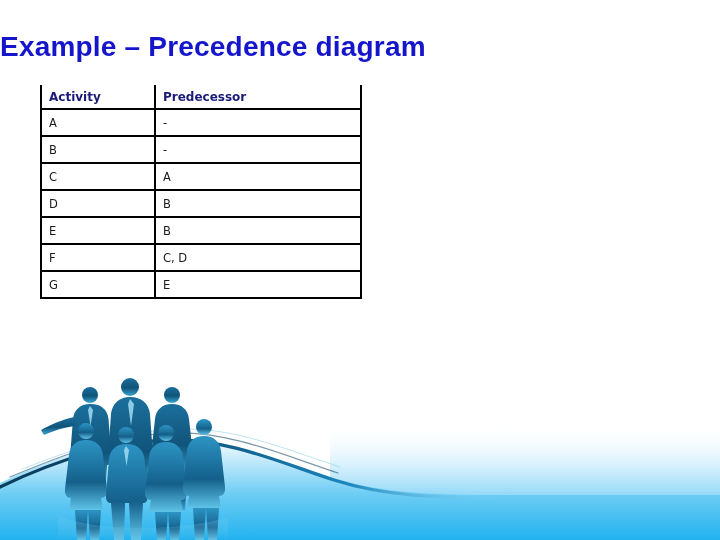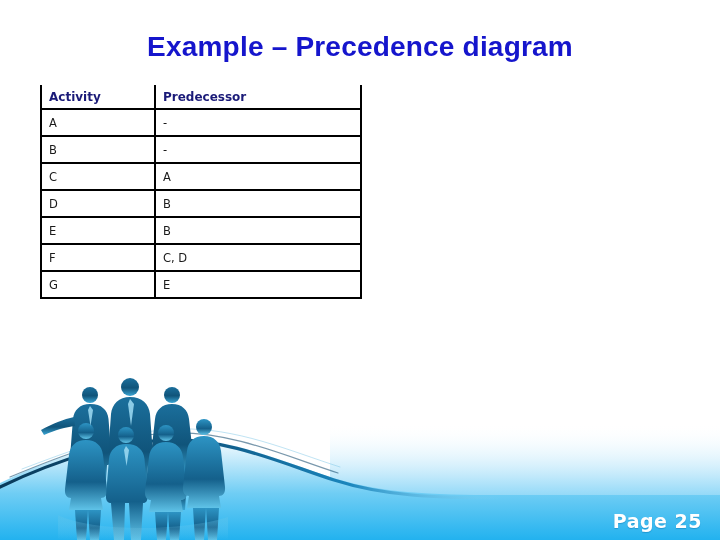--- a/index.html
+++ b/index.html
@@ -20,21 +20,20 @@
     background: #ffffff;
     overflow: hidden;
   }
 
   
   .slide-title {
     position: absolute;
     left: 0;
     top: 30px;
     width: 720px;
-    text-align: center;
     font-family: "Liberation Sans", sans-serif;
     font-weight: bold;
     font-size: 28px;
     line-height: 34px;
     letter-spacing: 0.2px;
     color: #1515cc;
     white-space: nowrap;
   }
 
   
@@ -225,15 +224,14 @@
           <path d="M130,34 l4,5 l-3,22 l-3,-22 Z"></path>
           <path d="M90,41 l3,4 l-2.5,16 l-2.5,-16 Z"></path>
           <path d="M126,81 l3,4 l-2.5,16 l-2.5,-16 Z"></path>
         </g>
 
         <path d="M58,150 c30,16 120,18 170,2 l0,23 l-170,0 Z" fill="url(#reflect)" opacity="0.5"></path>
       </g>
     </svg>
   </div>
 
-  <div class="page-number">Page 25</div>
 
 </div>
 
 </body></html>

